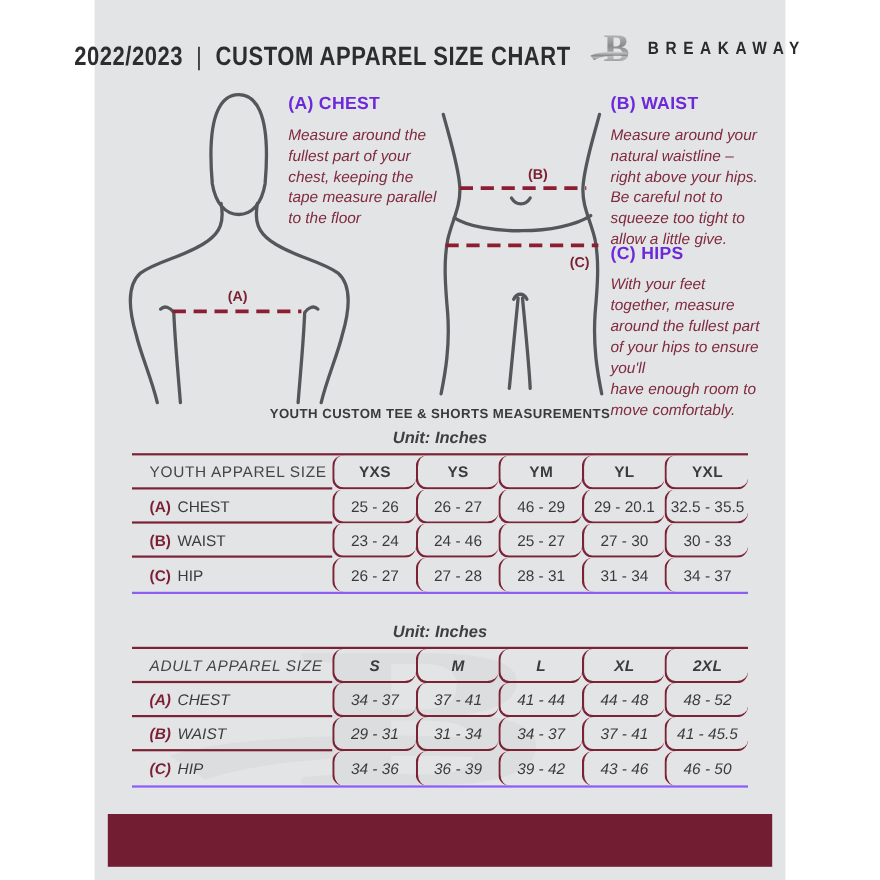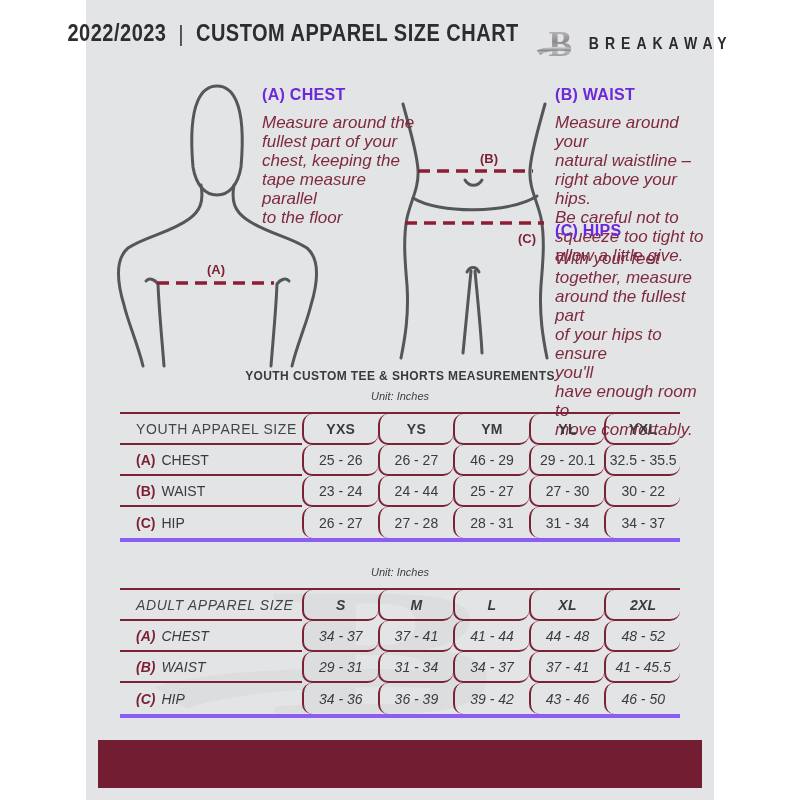--- a/index.html
+++ b/index.html
@@ -1,44 +1,44 @@
 <!DOCTYPE html>
 <html><head>
 <meta charset="utf-8">
 <style>
   * { margin:0; padding:0; box-sizing:border-box; }
   html,body { width:800px; height:800px; background:#ffffff; font-family:"Liberation Sans", sans-serif; }
   .stage { position:relative; width:800px; height:800px; background:#ffffff; overflow:hidden; }
   .page { position:absolute; left:86px; top:0; width:628px; height:800px; background:#e3e4e6; }
 
   
-  .header { position:absolute; left:0; right:0; top:22px; height:42px; display:flex; align-items:flex-start; justify-content:center; gap:16px; z-index:2; }
+  .header { position:absolute; left:0; right:0; top:22px; height:42px; display:flex; align-items:flex-end; justify-content:center; gap:16px; z-index:2; }
   .hdr-main { display:flex; align-items:baseline; gap:12px; color:#2d2d2f; font-weight:700; font-size:20px; letter-spacing:.5px; transform:scaleY(1.2); white-space:nowrap; }
   .hdr-divider { font-weight:400; color:#2d2d2f; font-size:19px; }
   .brand-wrap { display:flex; align-items:center; gap:10px; }
   .brand-name { color:#2b2b2d; font-weight:700; font-size:14px; letter-spacing:6px; transform:scaleY(1.15); white-space:nowrap; }
 
   
   .desc { position:absolute; z-index:2; }
   .desc h2 { color:#6d28d9; font-size:16px; font-weight:800; letter-spacing:.3px; margin-bottom:9px; }
-  .desc p { color:#7f2a3e; font-size:17px; line-height:19px; font-style:italic; font-weight:500; white-space:pre-line; }
+  .desc p { color:#7f2a3e; font-size:14px; line-height:19px; font-style:italic; font-weight:500; white-space:pre-line; }
   .desc-chest { left:176px; top:86px; width:158px; }
   .desc-waist { left:469px; top:86px; width:158px; }
   .desc-hips  { left:469px; top:222px; width:158px; }
 
   .figures { position:absolute; left:0; top:0; width:628px; height:380px; z-index:1; }
 
   
   .sec-title { position:absolute; left:0; right:0; text-align:center; color:#3a3a3c; font-weight:700; font-size:12px; letter-spacing:.4px; z-index:2; }
-  .sec-unit  { position:absolute; left:0; right:0; text-align:center; color:#3f3f41; font-weight:400; font-size:11px; font-style:italic; z-index:2; }
+  .sec-unit  { position:absolute; left:0; right:0; text-align:center; color:#3f3f41; font-weight:700; font-size:15px; font-style:italic; z-index:2; }
 
   
   .size-table { position:absolute; left:34px; width:560px; display:grid;
     grid-template-columns:182px repeat(5, 1fr);
-    border-top:2px solid #7b2335; border-bottom:4px solid #8b5cf6; z-index:2; }
+    border-top:2px solid #7b2335; border-bottom:2px solid #8b5cf6; z-index:2; }
   .cell { display:flex; align-items:center; justify-content:center; height:31px;
     border-bottom:2px solid #7b2335; color:#3b3b3d; font-size:14px; }
   .cell.last { border-bottom:none; }
   .cell.vline { border-left:2px solid #7b2335;border-radius:10px; }
   .cell.rowlabel { justify-content:flex-start; padding-left:16px; gap:6px; }
   .cell.colhead { font-weight:700; letter-spacing:.3px; }
   .cell .pfx { color:#7b1f33; font-weight:700; }
   .sizecol-label { color:#454547; font-size:14px; letter-spacing:.6px; }
 
   
@@ -156,24 +156,24 @@
       <div class="cell vline">26 - 27</div>
       <div class="cell vline">46 - 29</div>
       <div class="cell vline">29 - 20.1</div>
       <div class="cell vline">32.5 - 35.5</div>
 
       <div class="cell rowlabel">
           <span class="pfx">(B)</span>
           <span>WAIST</span>
         </div>
       <div class="cell vline">23 - 24</div>
-      <div class="cell vline">24 - 44</div>
+      <div class="cell vline">24 - 46</div>
       <div class="cell vline">25 - 27</div>
       <div class="cell vline">27 - 30</div>
-      <div class="cell vline">30 - 22</div>
+      <div class="cell vline">30 - 33</div>
 
       <div class="cell rowlabel last">
           <span class="pfx">(C)</span>
           <span>HIP</span>
         </div>
       <div class="cell vline last">26 - 27</div>
       <div class="cell vline last">27 - 28</div>
       <div class="cell vline last">28 - 31</div>
       <div class="cell vline last">31 - 34</div>
       <div class="cell vline last">34 - 37</div>

